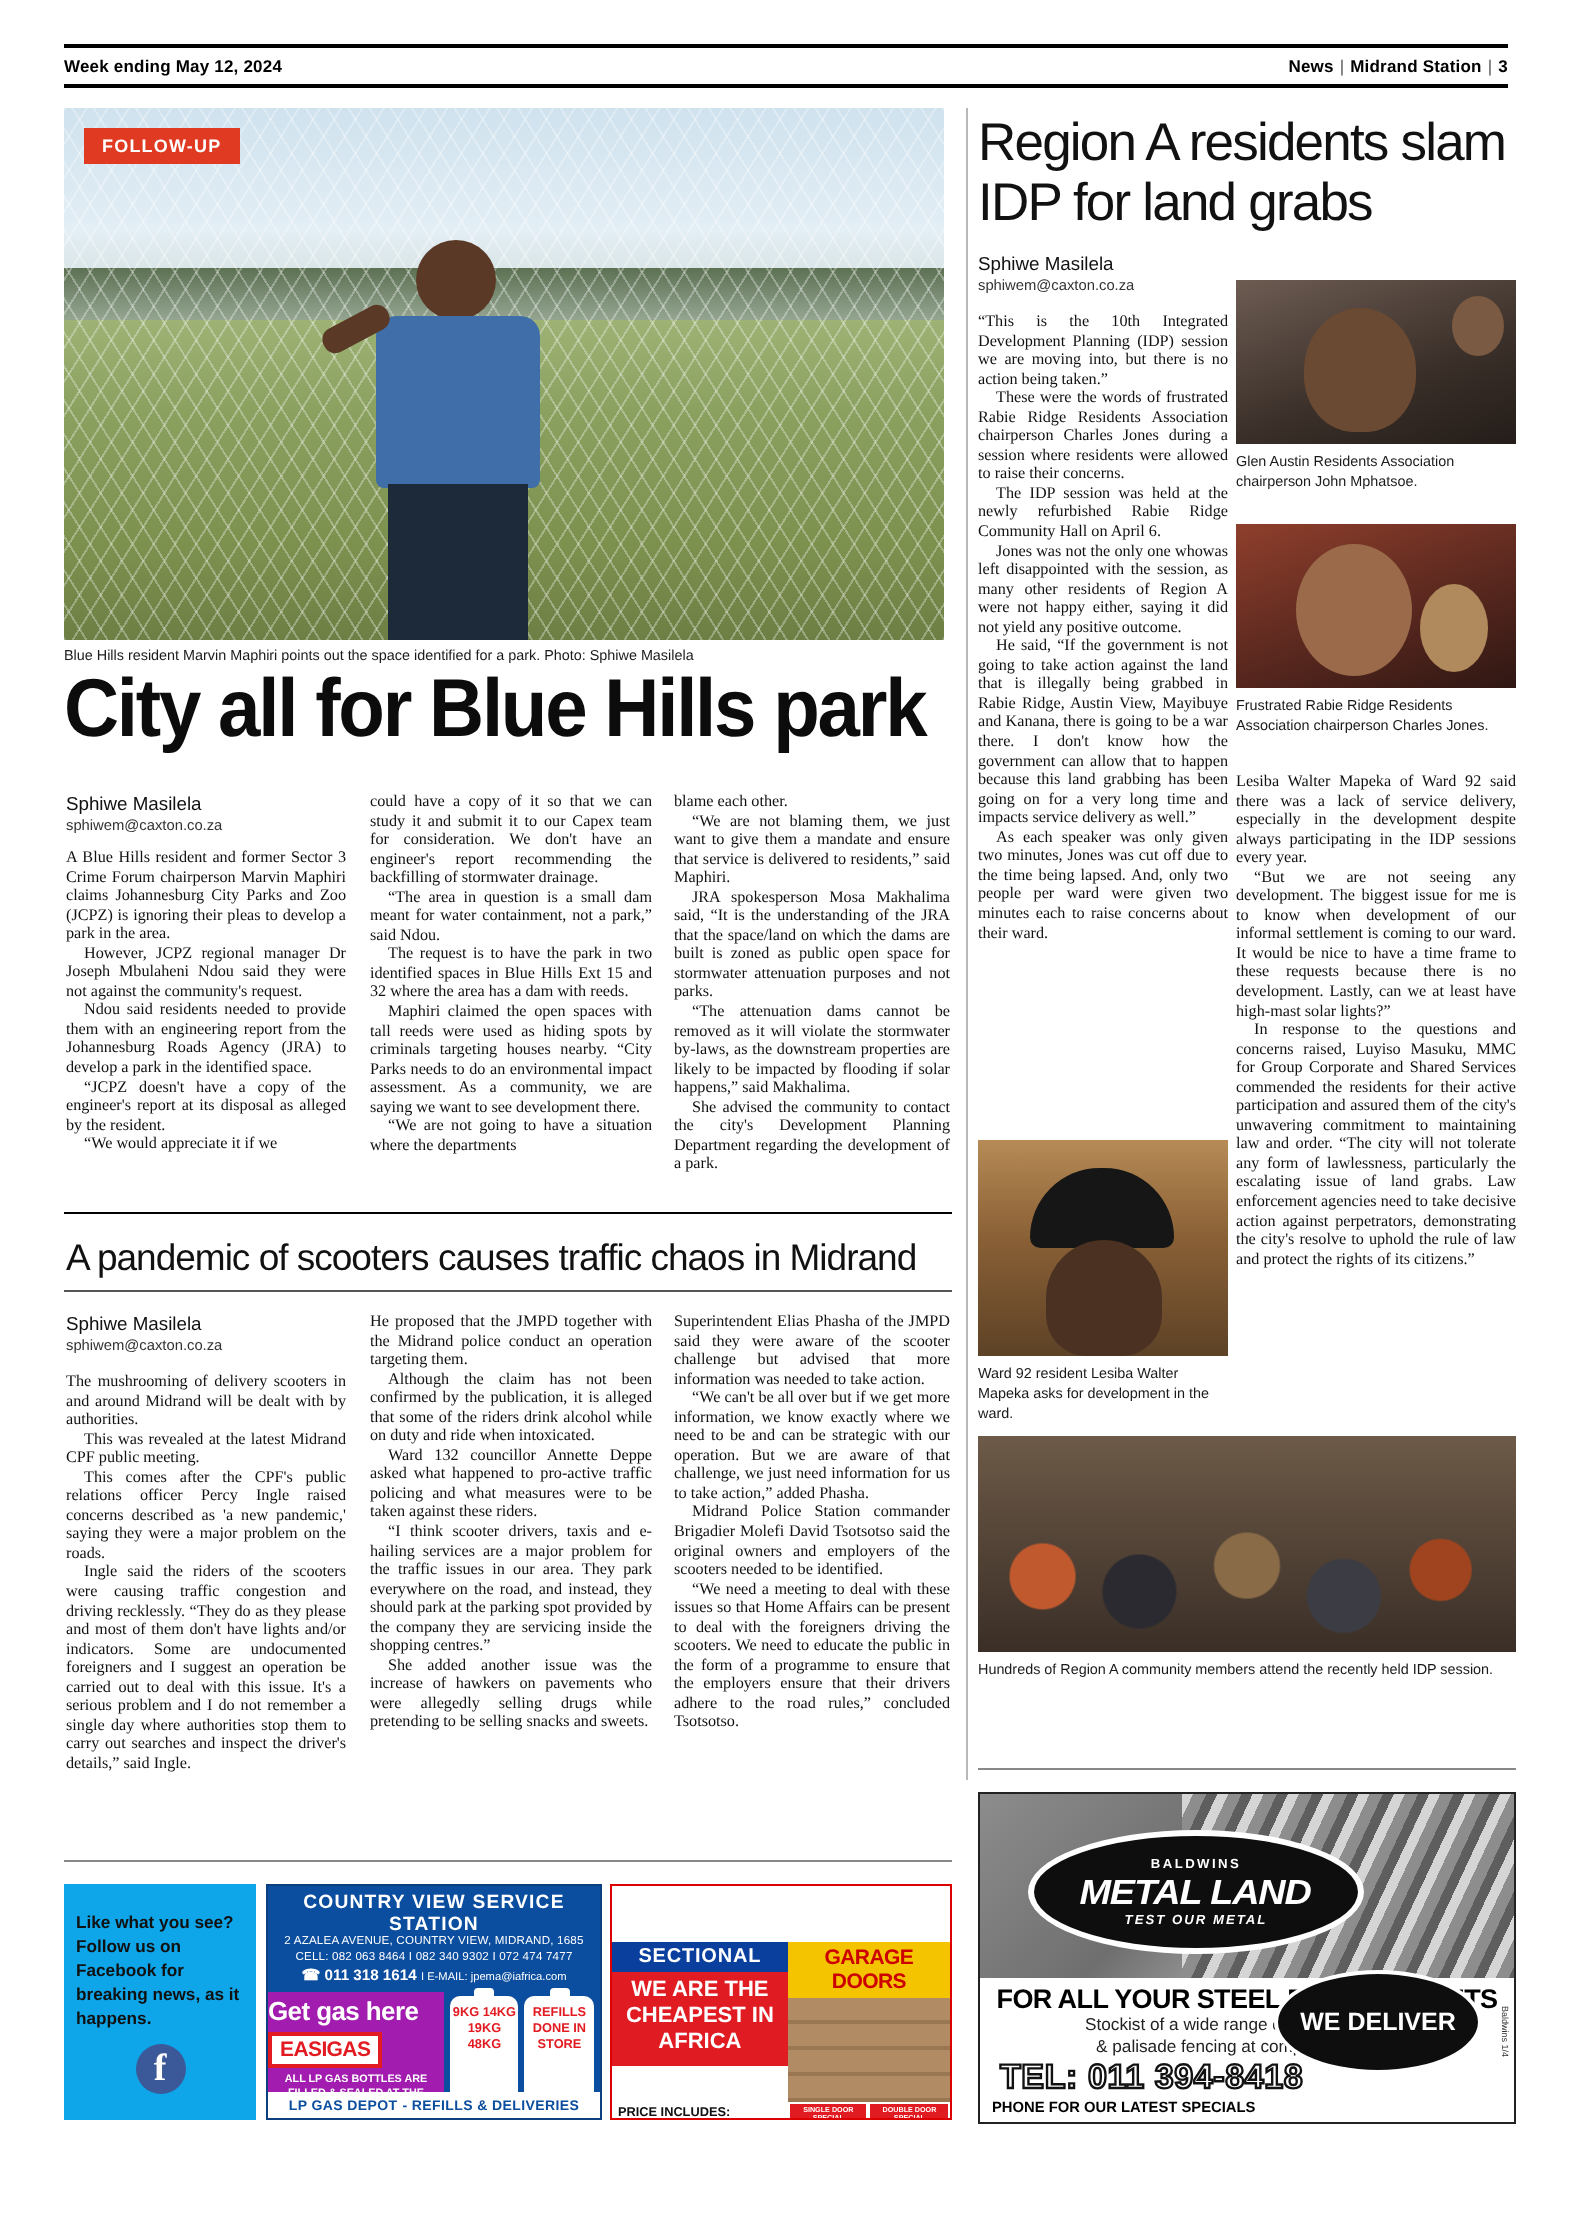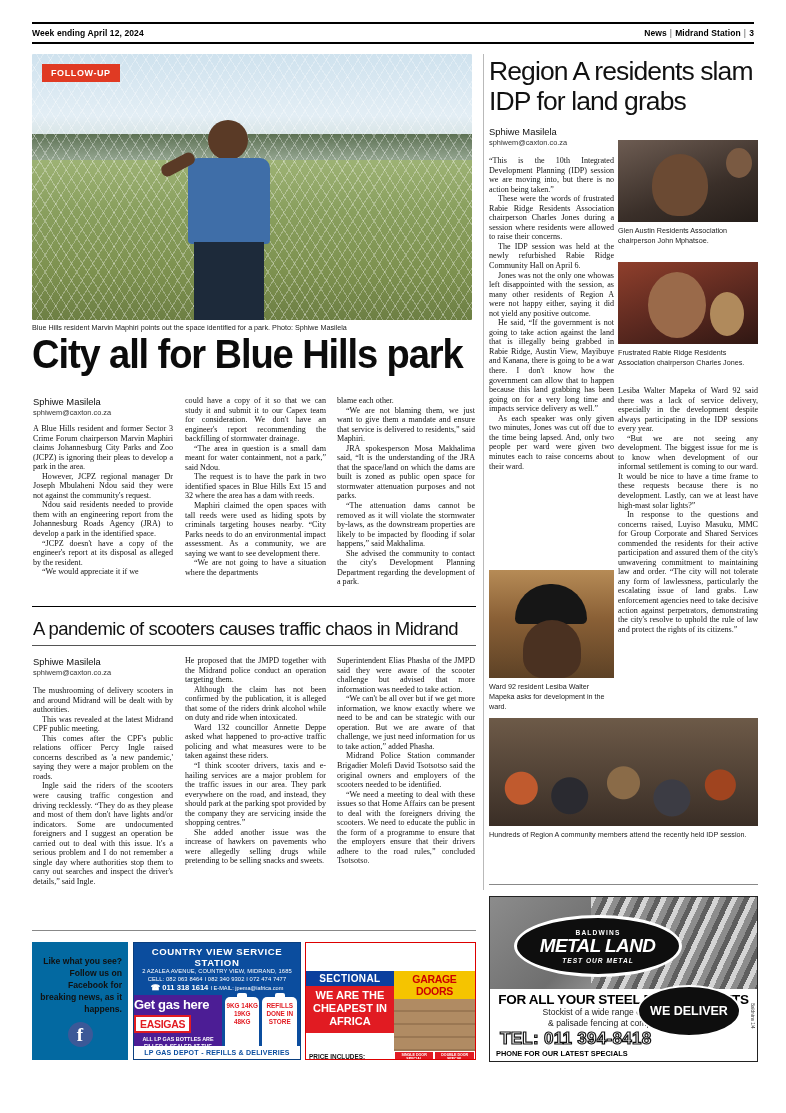--- a/index.html
+++ b/index.html
@@ -100,41 +100,41 @@
   .col p { margin:0; text-indent:9px; }
   .col p.first { text-indent:0; }
 
   
   .rule { position:absolute; background:#000; }
   .vrule { position:absolute; width:1px; background:#b9b9b9; }
 
   
   .ad { position:absolute; overflow:hidden; }
   .fb-ad {
-    background:#0369a1; display:flex; flex-direction:column;
-    align-items:center; justify-content:center; text-align:right;
+    background:#0ea5e9; display:flex; flex-direction:column;
+    align-items:center; justify-content:center; text-align:left;
     font-family:"Liberation Sans", sans-serif; font-weight:bold;
     font-size:8.6px; line-height:12px; color:#111; padding:6px;
   }
   .fb-circle {
     width:25px; height:25px; border-radius:50%; background:#3b5998;
     color:#fff; font-weight:bold; font-size:19px;
     display:flex; align-items:center; justify-content:center;
     font-family:"Liberation Serif", serif; margin-top:7px;
   }
 
   .cv-ad { background:#0b4d9e; color:#fff; border:1px solid #0a3f80; }
   .cv-title { font-family:"Liberation Sans", sans-serif; font-weight:bold;
     font-size:9.6px; letter-spacing:.6px; text-align:center; padding-top:3px; }
   .cv-line { font-family:"Liberation Sans", sans-serif; font-size:5.8px;
     text-align:center; line-height:7.5px; letter-spacing:.1px; }
   .cv-phone { font-family:"Liberation Sans", sans-serif; font-weight:bold;
     font-size:7.6px; text-align:center; line-height:10px; }
   .cv-body { display:flex; margin-top:2px; }
-  .cv-left { width:53%; background:#4c1d95; padding:2px 0; position:relative; }
+  .cv-left { width:53%; background:#a21caf; padding:2px 0; position:relative; }
   .cv-getgas { font-family:"Liberation Sans", sans-serif; font-weight:bold;
      font-size:13px; color:#fff; letter-spacing:-.3px; }
   .easigas { display:inline-block; background:#fff; border:2px solid #e21b22;
      color:#e21b22; font-family:"Liberation Sans", sans-serif; font-weight:bold;
      font-size:10.5px; padding:1px 4px; letter-spacing:-.3px; }
   .cv-small { font-family:"Liberation Sans", sans-serif; font-weight:bold;
      font-size:5.4px; line-height:6.8px; text-align:center; color:#fff; }
   .cv-right { width:47%; display:flex; gap:3px; padding:2px 3px; }
   .gasbottle { flex:1; background:#fff; border-radius:5px 5px 3px 3px;
      color:#e21b22; font-family:"Liberation Sans", sans-serif; font-weight:bold;
@@ -209,21 +209,21 @@
   .ml-vert { position:absolute; right:2px; bottom:30px;
      writing-mode:vertical-rl; font-size:4.5px; color:#333;
      font-family:"Liberation Sans",sans-serif; }
 </style>
 </head>
 <body>
 
 <div class="page">
 
   <div class="masthead">
-    <span>Week ending April 12, 2024</span>
+    <span>Week ending May 12, 2024</span>
     <span class="right">
       <span class="thin">News</span>
       <span class="sep">|</span>
       <span class="thin">Midrand Station</span>
       <span class="sep">|</span>
       <span class="thin">3</span>
     </span>
   </div>
 
   <div class="photo" style="left:32px; top:54px; width:440px; height:266px;">

